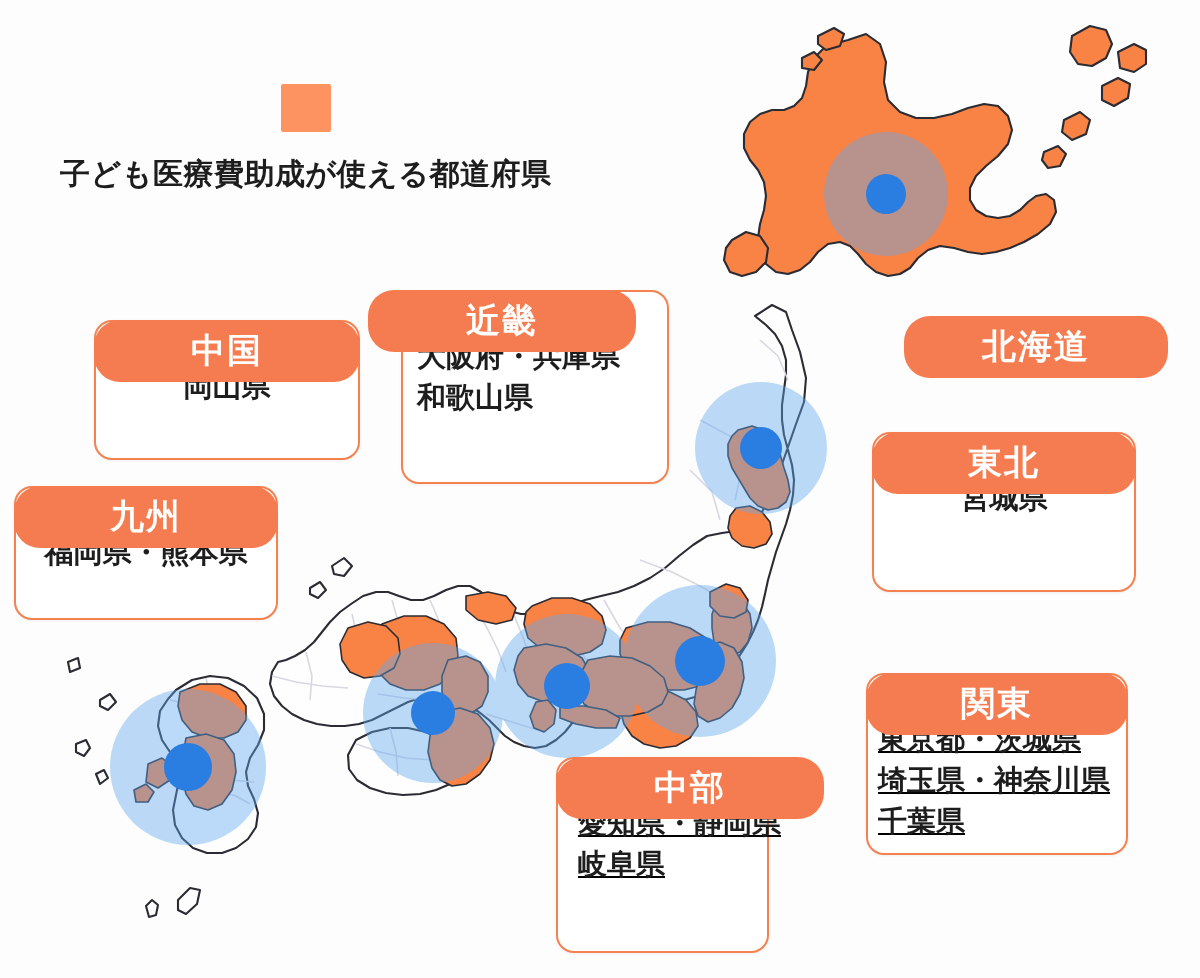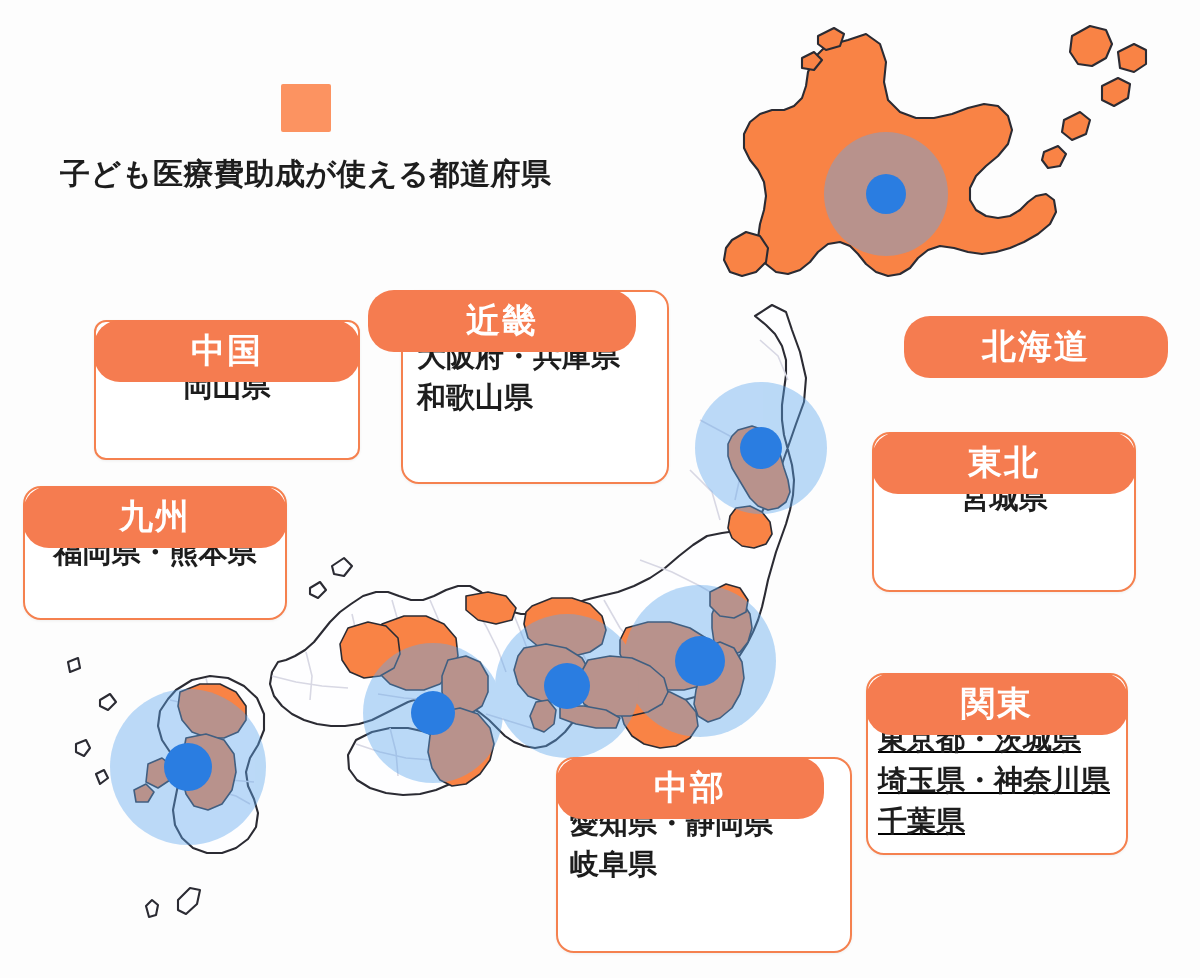--- a/index.html
+++ b/index.html
@@ -46,33 +46,33 @@
   .callout .line{
     font-size:29px;font-weight:700;color:#1d1d1d;
     line-height:1.42;white-space:nowrap;
   }
   .callout.center .line{text-align:center;}
   .callout.left .line{text-align:left;}
 
   
   #callout-chugoku{left:82px;top:320px;width:212px;margin-left:12px;}
   #callout-chugoku .head{width:266px;}
-  #callout-chugoku .body{width:266px;height:140px;border-radius:12px;}
+  #callout-chugoku .body{width:266px;height:140px;}
 
   #callout-kinki{left:368px;top:290px;width:268px;padding-left:33px;}
   #callout-kinki .head{width:268px;}
   #callout-kinki .body{width:268px;height:194px;padding-left:14px;}
 
-  #callout-kyushu{left:23px;top:486px;width:264px;}
+  #callout-kyushu{left:14px;top:486px;width:264px;}
   #callout-kyushu .head{width:264px;}
   #callout-kyushu .body{width:264px;height:134px;}
 
-  #callout-chubu{left:556px;top:757px;width:268px;}
+  #callout-chubu{left:556px;top:757px;width:268px;text-decoration:underline;}
   #callout-chubu .head{width:268px;}
-  #callout-chubu .body{width:296px;height:196px;padding-left:12px;}
+  #callout-chubu .body{width:213px;height:196px;padding-left:20px;}
 
   #callout-kanto{left:866px;top:673px;width:262px;}
   #callout-kanto .head{width:262px;}
   #callout-kanto .body{width:262px;height:182px;padding-left:10px;text-decoration:underline;}
 
   #callout-tohoku{left:872px;top:432px;width:264px;}
   #callout-tohoku .head{width:264px;}
   #callout-tohoku .body{width:264px;height:160px;}
 
   #callout-hokkaido{left:904px;top:292px;width:264px;}

